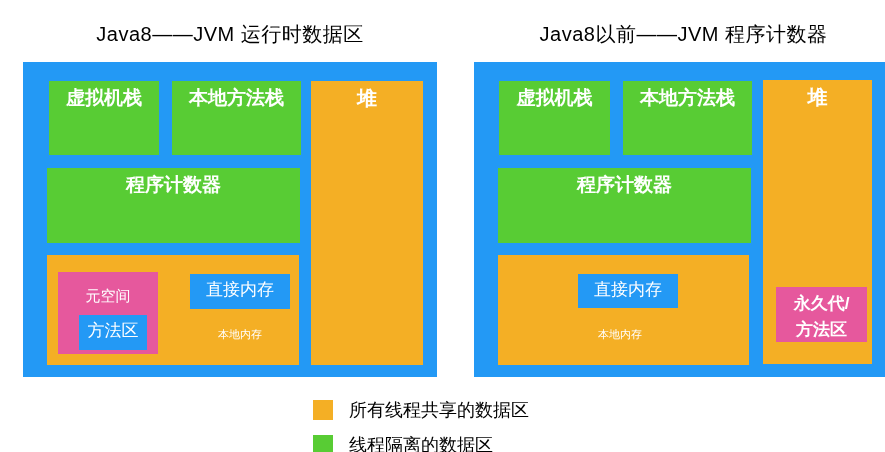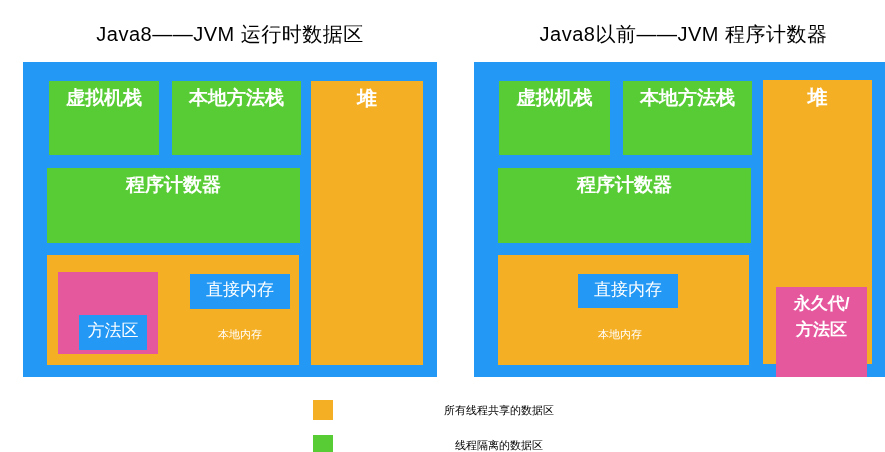--- a/index.html
+++ b/index.html
@@ -75,41 +75,40 @@
   .p-ma     { left: 17px;  top: 39px; width: 68px;  height: 35px; }
   .p-dm     { left: 139px; top: 15px; width: 100px; height: 35px; }
   .p-nm-lbl { position: absolute; left: 139px; top: 68px; width: 100px; text-align: center; color: var(--box_text); }
 
   
   .q-dm     { left: 76px; top: 15px; width: 100px; height: 34px; }
   .q-nm-lbl { position: absolute; left: 68px; top: 68px; width: 100px; text-align: center; color: var(--box_text); }
 
   
   .q-perm {
-    left: 9px; top: 203px; width: 91px; height: 90px;
+    left: 9px; top: 203px; width: 91px; height: 55px;
     font-size: 17px; font-weight: bold;
     white-space: pre-line; line-height: 26px;
   }
 
   
   .legend-item { position: absolute; left: 297px; height: 20px; }
   .legend-item-1 { top: 384px; }
   .legend-item-2 { top: 419px; }
   .swatch {
     position: absolute; left: 0; top: 0;
     width: 20px; height: 20px;
   }
   .swatch-orange { background: var(--orange); }
   .swatch-green  { background: var(--green); }
   .legend-label {
     position: absolute; left: 36px; top: 0;
     width: 300px; height: 20px; line-height: 20px;
-    font-size: 11px; color: var(--title_text);
+    font-size: 18px; color: var(--title_text);
     white-space: nowrap;
-    text-align: center;
   }
 </style>
 </head>
 <body>
 
 <div class="title title-left">Java8——JVM 运行时数据区</div>
 <div class="title title-right">Java8以前——JVM 程序计数器</div>
 
 <div class="panel panel-left">
   <div class="box green-box p-vm lbl-lg">
@@ -119,20 +118,21 @@
     <span>本地方法栈</span>
   </div>
   <div class="box green-box p-pc lbl-lg">
     <span>程序计数器</span>
   </div>
   <div class="box orange-box p-heap">
     <span>堆</span>
   </div>
   <div class="box orange-box p-nm">
     <div class="box pink-box p-meta">
+      <span class="meta-lbl lbl-sm">元空间</span>
       <div class="box blue-box p-ma lbl-md">
         <span>方法区</span>
       </div>
     </div>
     <div class="box blue-box p-dm lbl-md">
       <span>直接内存</span>
     </div>
     <span class="p-nm-lbl lbl-reg">本地内存</span>
   </div>
 </div>

